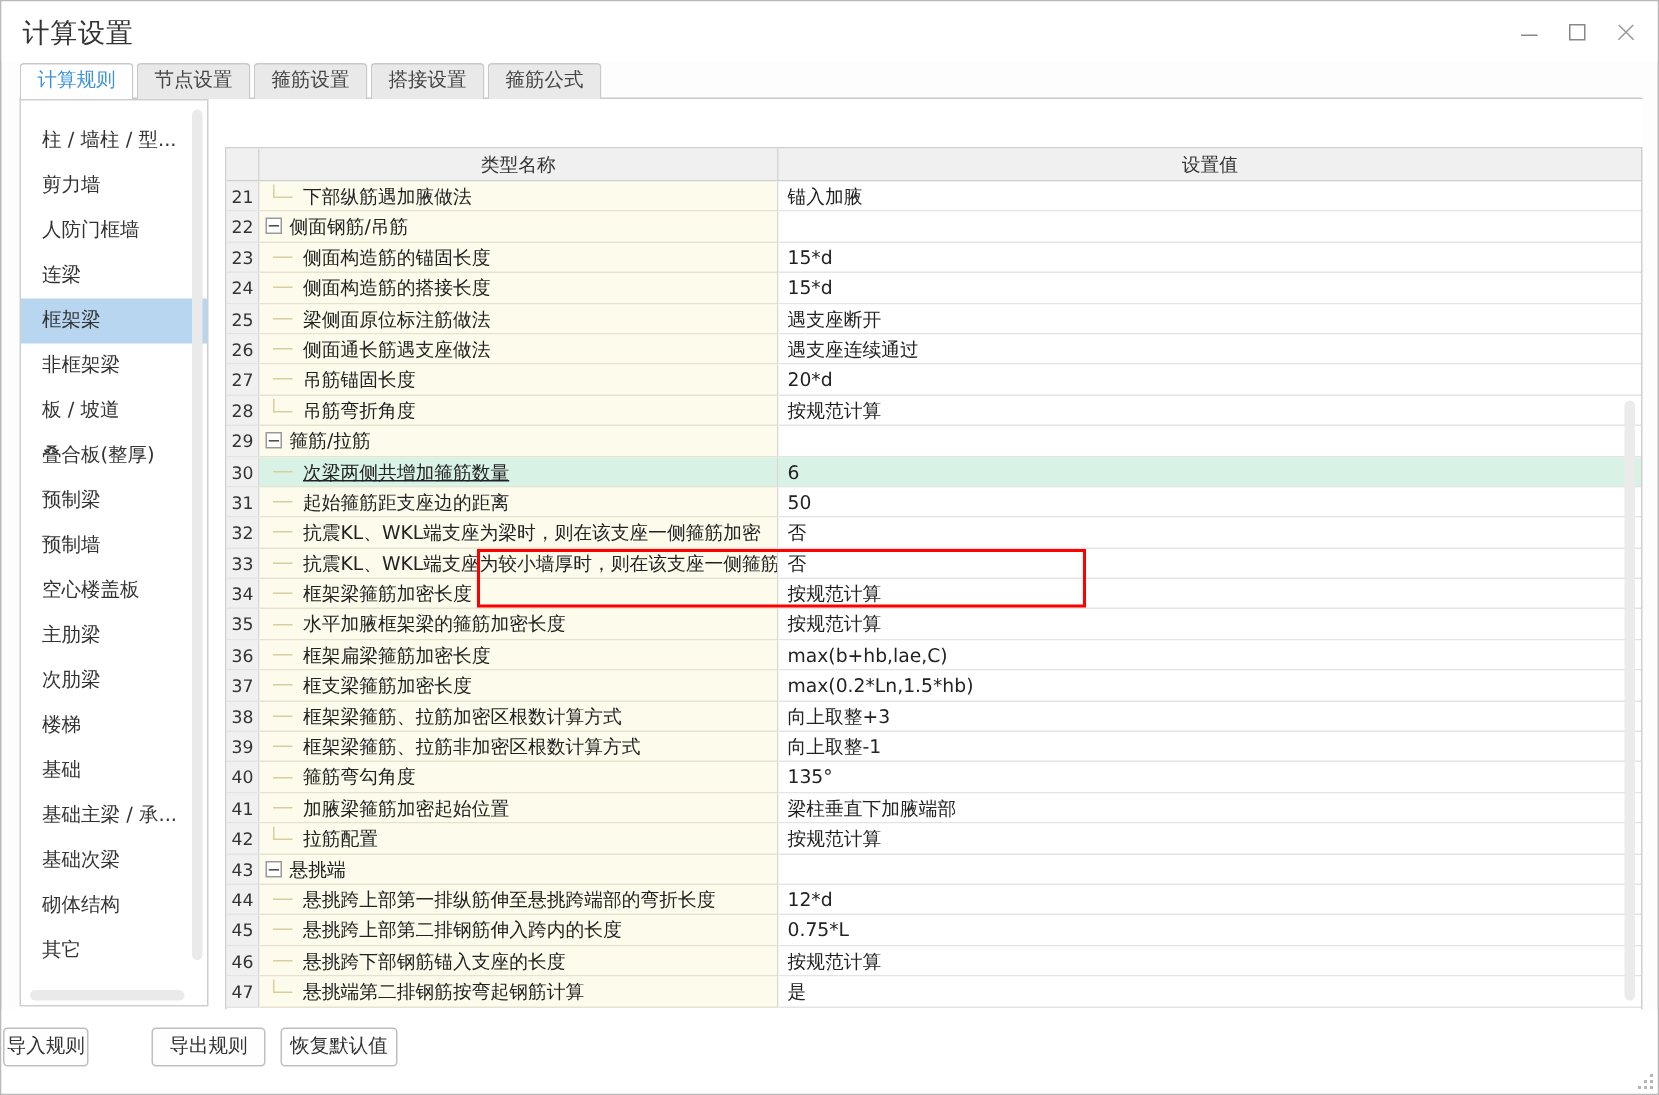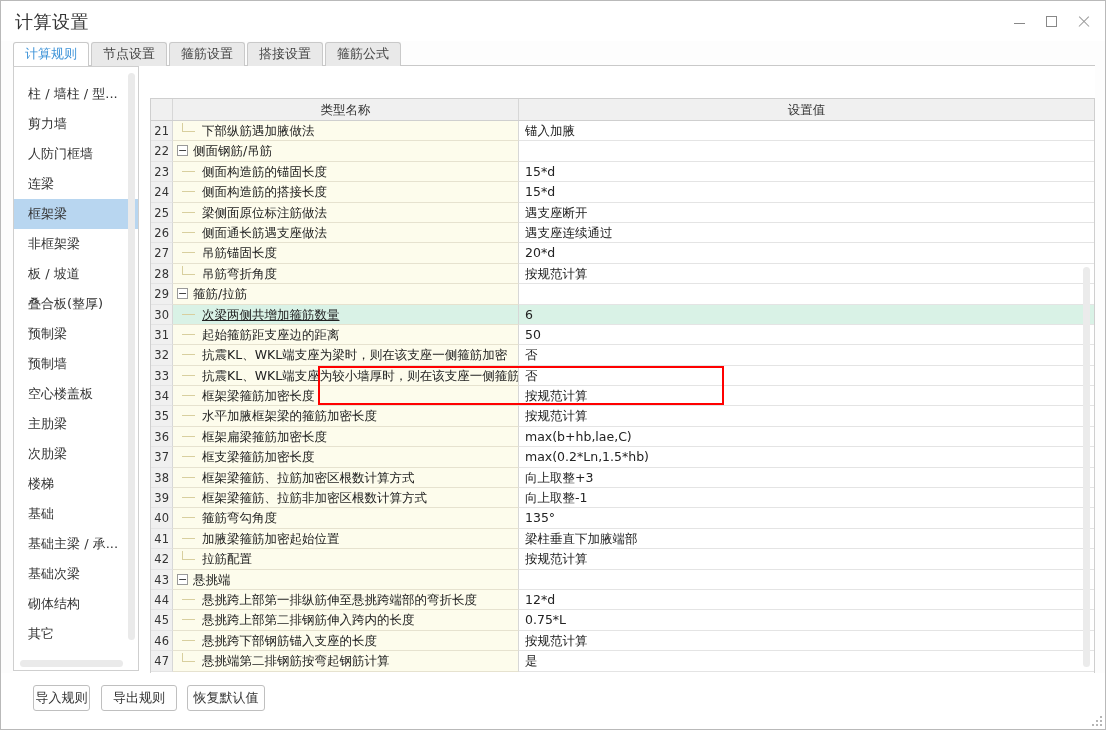--- a/index.html
+++ b/index.html
@@ -391,18 +391,18 @@
 
   <div class="footer" id="footer">
     <div class="resize-grip">
       <i style="bottom:0;right:0"></i>
         <i style="bottom:0;right:4px"></i>
         <i style="bottom:0;right:8px"></i>
       <i style="bottom:4px;right:0"></i>
         <i style="bottom:4px;right:4px"></i>
         <i style="bottom:8px;right:0"></i>
     </div>
-  <div class="btn" style="left: 32px; width: 57px;">导入规则</div>
+  <div class="btn" style="left: 1px; width: 57px;">导入规则</div>
       <div class="btn" style="left: 100px; width: 76px;">导出规则</div>
       <div class="btn" style="left: 186px; width: 78px;">恢复默认值</div>
     </div>
 
 </div>
 
 </body></html>

